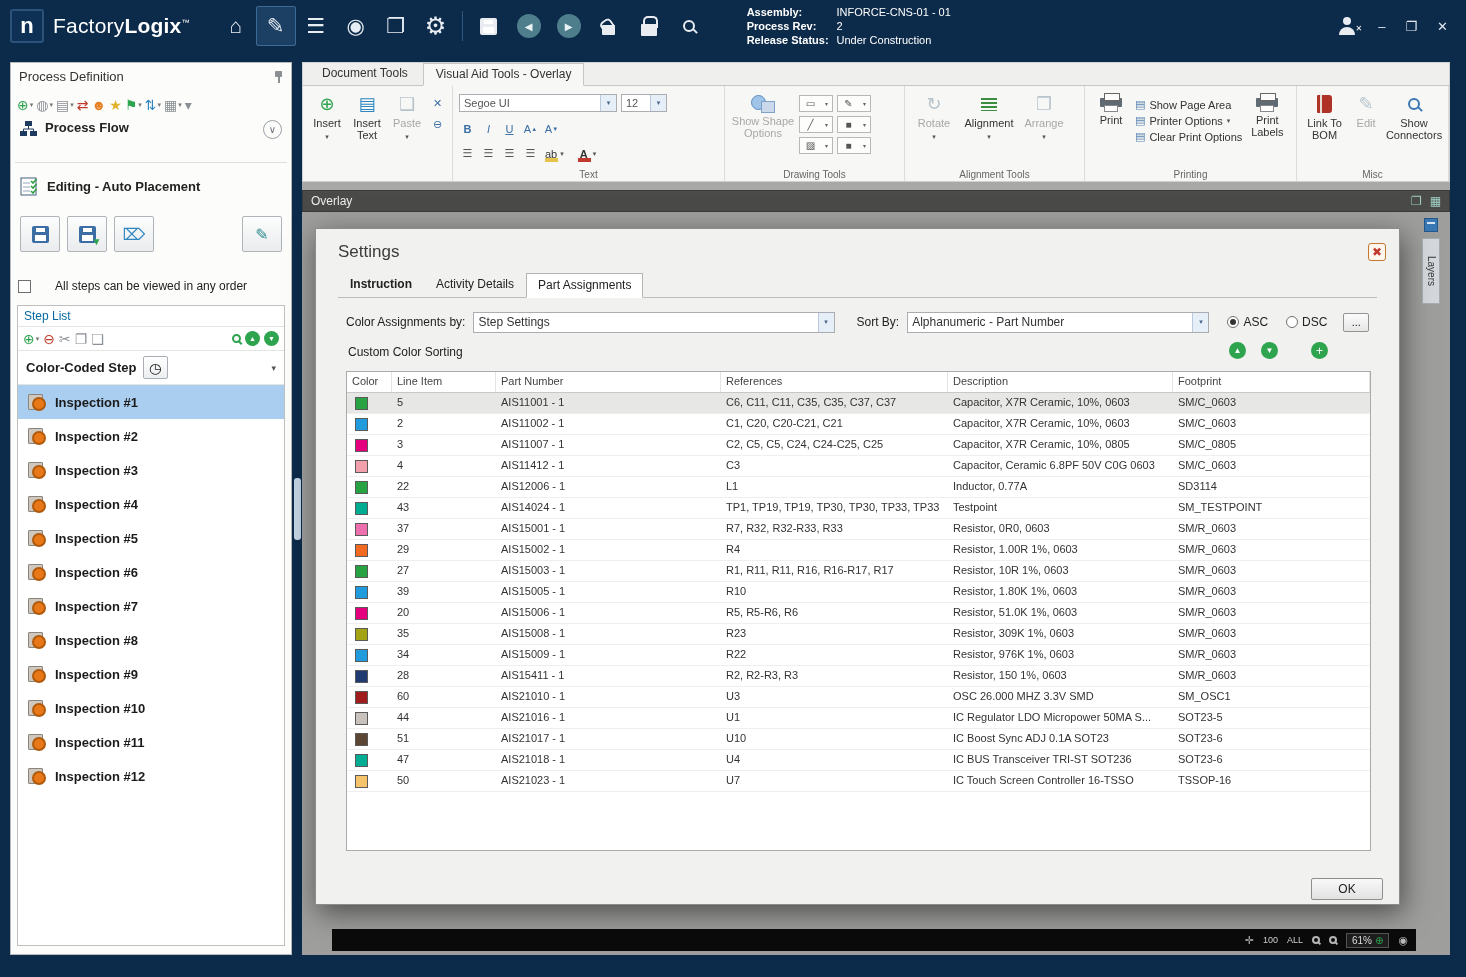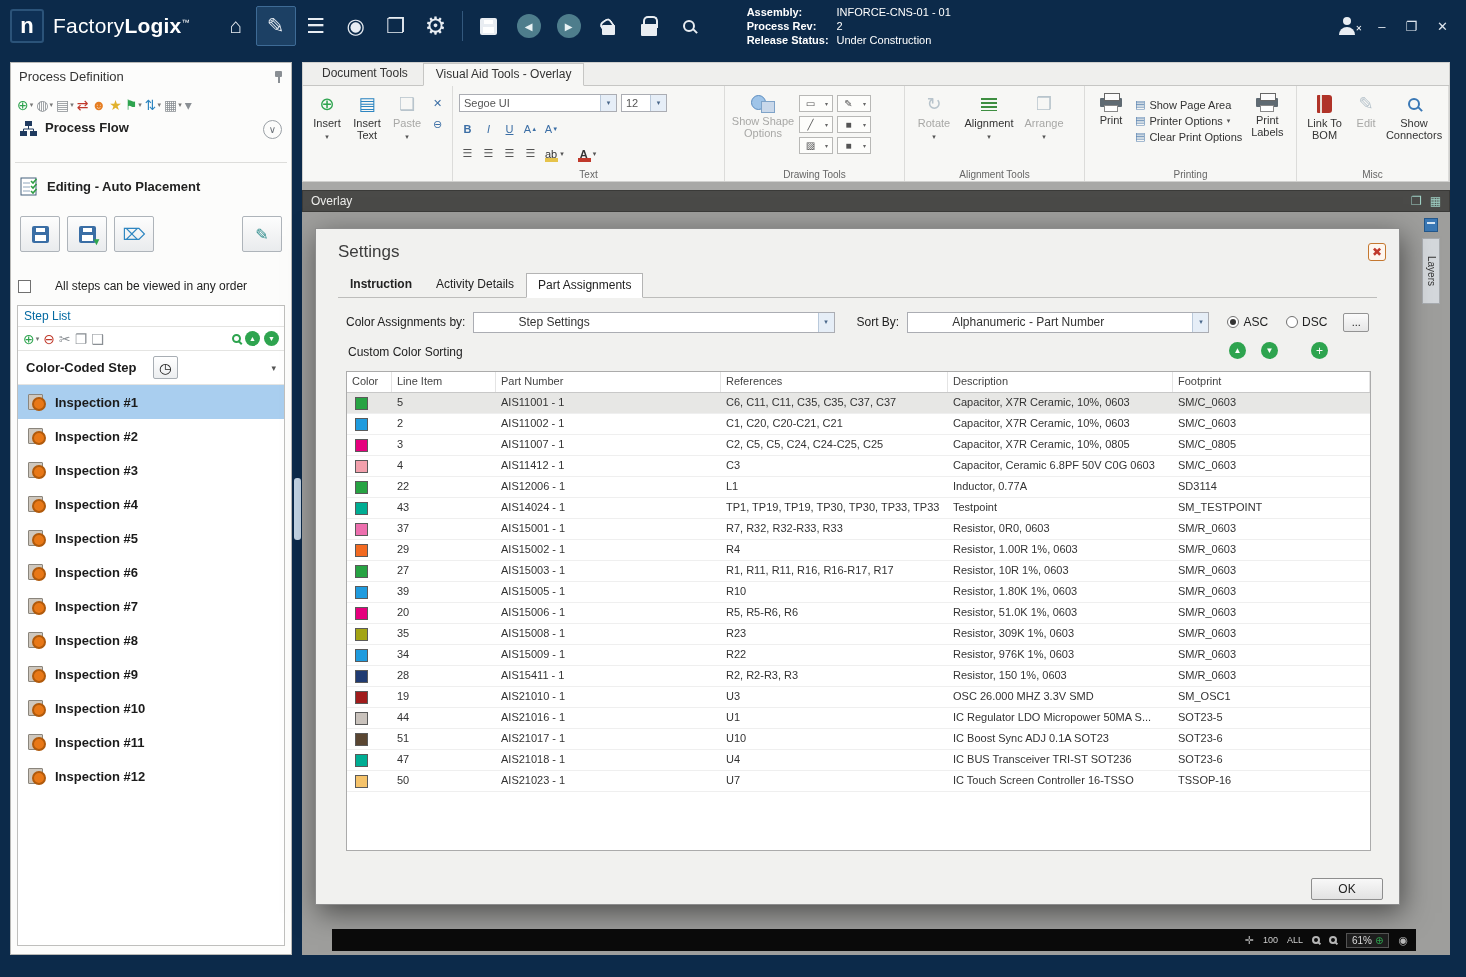--- a/index.html
+++ b/index.html
@@ -62,21 +62,21 @@
   .sb-check { height:30px; display:flex; align-items:center; gap:24px; padding:0 7px;margin-top:12px; }
   .cbox { width:13px; height:13px; background:#fff; border:1px solid #707070; }
   .sb-check .t { font-size:12px; color:#222; }
   .sb-panel { flex:1; margin:4px 6px 8px; border:1px solid #BFBFBD; background:#fff; display:flex; flex-direction:column; }
   .sp-title { height:21px; display:flex; align-items:center; padding:0 6px; font-size:12px; color:#0369a1; border-bottom:1px solid #E4E4E2; }
   .sp-toolbar { height:24px; display:flex; align-items:center; gap:4px; padding:0 5px; border-bottom:1px solid #E4E4E2; }
   .sp-toolbar .right { margin-left:auto; display:flex; gap:4px; align-items:center; }
   .gcirc { width:15px; height:15px; border-radius:50%; background:#2EA44F; color:#fff; font-size:7px; display:flex; align-items:center; justify-content:center; }
   .magg { position:relative; width:9px; height:9px; border:2px solid #2EA44F; border-radius:50%; display:inline-block; }
   .magg::after { content:''; position:absolute; width:2px; height:5px; background:#2EA44F; right:-2px; bottom:-4px; transform:rotate(-45deg); }
-  .step-type { height:34px; display:flex; align-items:center; gap:16px; padding:0 8px; border-bottom:1px solid #E4E4E2; }
+  .step-type { height:34px; display:flex; align-items:center; gap:6px; padding:0 8px; border-bottom:1px solid #E4E4E2; }
   .step-type .t { font-size:13px; font-weight:bold; color:#1B1B1B; }
   .clockbtn { width:25px; height:23px; border:1px solid #A8AEB4; background:linear-gradient(#FFF,#ECEEF0); border-radius:2px; display:flex; align-items:center; justify-content:center; font-size:14px; color:#222; }
   .step-type .car { margin-left:auto; font-size:10px; color:#555; }
   .steps { flex:1; overflow:hidden; }
   .step-row { height:34px; display:flex; align-items:center; gap:9px; padding:0 10px; }
   .step-row.selected { background:#A9CEEF; }
   .step-label { font-size:13px; font-weight:bold; color:#1B1B1B; }
   .insp-icon { width:18px; height:18px; position:relative; display:inline-block; flex:0 0 auto; }
   .insp-icon::before { content:''; position:absolute; left:0; top:1px; width:13px; height:14px; background:#CFC8BE; border:1px solid #8A857C; border-radius:1px; }
   .insp-icon::after { content:''; position:absolute; right:0; bottom:0; width:10px; height:10px; border-radius:50%; background:#E87817; border:2px solid #B05A0C; }
@@ -153,21 +153,21 @@
   .dialog { position:absolute; left:315px; top:228px; width:1085px; height:677px; background:#F1F1EF; border:1px solid #8C8C8C; box-shadow:3px 8px 26px rgba(0,0,0,.5); z-index:10; }
   .dlg-title { position:absolute; left:22px; top:13px; font-size:17px; color:#3C3C3C; }
   .dlg-close { position:absolute; right:13px; top:14px; width:18px; height:18px; border:1px solid #C4772F; border-radius:3px; background:#FDF6EF; color:#C0392B; display:flex; align-items:center; justify-content:center; font-size:12px; }
   .dlg-tabs { position:absolute; left:22px; right:22px; top:44px; height:25px; display:flex; align-items:flex-end; border-bottom:1px solid #BDBDBB; }
   .dtab { padding:4px 11px 5px; font-size:12px; color:#222; border:1px solid transparent; }
   .dtab.bold { font-weight:bold; }
   .dtab.active { background:#FFF; border-color:#B4B4B4; border-bottom-color:#FFF; margin-bottom:-1px; }
   .dlg-controls { position:absolute; left:30px; right:30px; top:82px; height:22px; display:flex; align-items:center; }
   .dlabel { font-size:12px; color:#222; white-space:nowrap; }
   .dcombo { height:21px; margin-left:8px; }
-  .dcombo .cval { font-size:12px; color:#333;margin-left:40px; }
+  .dcombo .cval { font-size:12px; color:#333; }
   .dcombo.w1 { width:368px; } .dcombo.w2 { width:308px; }
   .dlabel.sortby { margin-left:22px; }
   .radio { width:12px; height:12px; border:1px solid #707070; border-radius:50%; background:#fff; position:relative; display:inline-block; margin-left:18px; flex:0 0 auto; }
   .radio.checked::after { content:''; position:absolute; inset:2px; border-radius:50%; background:#333; }
   .rlabel { font-size:12px; color:#222; margin-left:4px; }
   .more-btn { margin-left:16px; width:26px; height:19px; background:linear-gradient(#FBFBFB,#E6E6E6); border:1px solid #939393; border-radius:2px; font-size:11px; color:#222; display:flex; align-items:center; justify-content:center; line-height:5px; }
   .custom-row { position:absolute; left:32px; right:30px; top:113px; height:20px; }
   .custom-row .dlabel { position:absolute; left:0; top:3px; }
   .gbtn { position:absolute; width:17px; height:17px; border-radius:50%; background:#2EA44F; color:#fff; font-size:8px; display:flex; align-items:center; justify-content:center; }
   .gbtn.up { right:123px; } .gbtn.down { right:91px; } .gbtn.addb { right:41px; font-size:12px; }
@@ -805,21 +805,21 @@
           <div class="cell">28</div>
           <div class="cell">AIS15411 - 1</div>
           <div class="cell">R2, R2-R3, R3</div>
           <div class="cell">Resistor, 150 1%, 0603</div>
           <div class="cell">SM/R_0603</div>
         </div>
         <div class="tbl-row">
           <div class="cell color-cell">
             <span class="swatch" style="background: rgb(161, 28, 28);"></span>
           </div>
-          <div class="cell">19</div>
+          <div class="cell">60</div>
           <div class="cell">AIS21010 - 1</div>
           <div class="cell">U3</div>
           <div class="cell">OSC 26.000 MHZ 3.3V SMD</div>
           <div class="cell">SM_OSC1</div>
         </div>
         <div class="tbl-row">
           <div class="cell color-cell">
             <span class="swatch" style="background: rgb(201, 194, 188);"></span>
           </div>
           <div class="cell">44</div>

